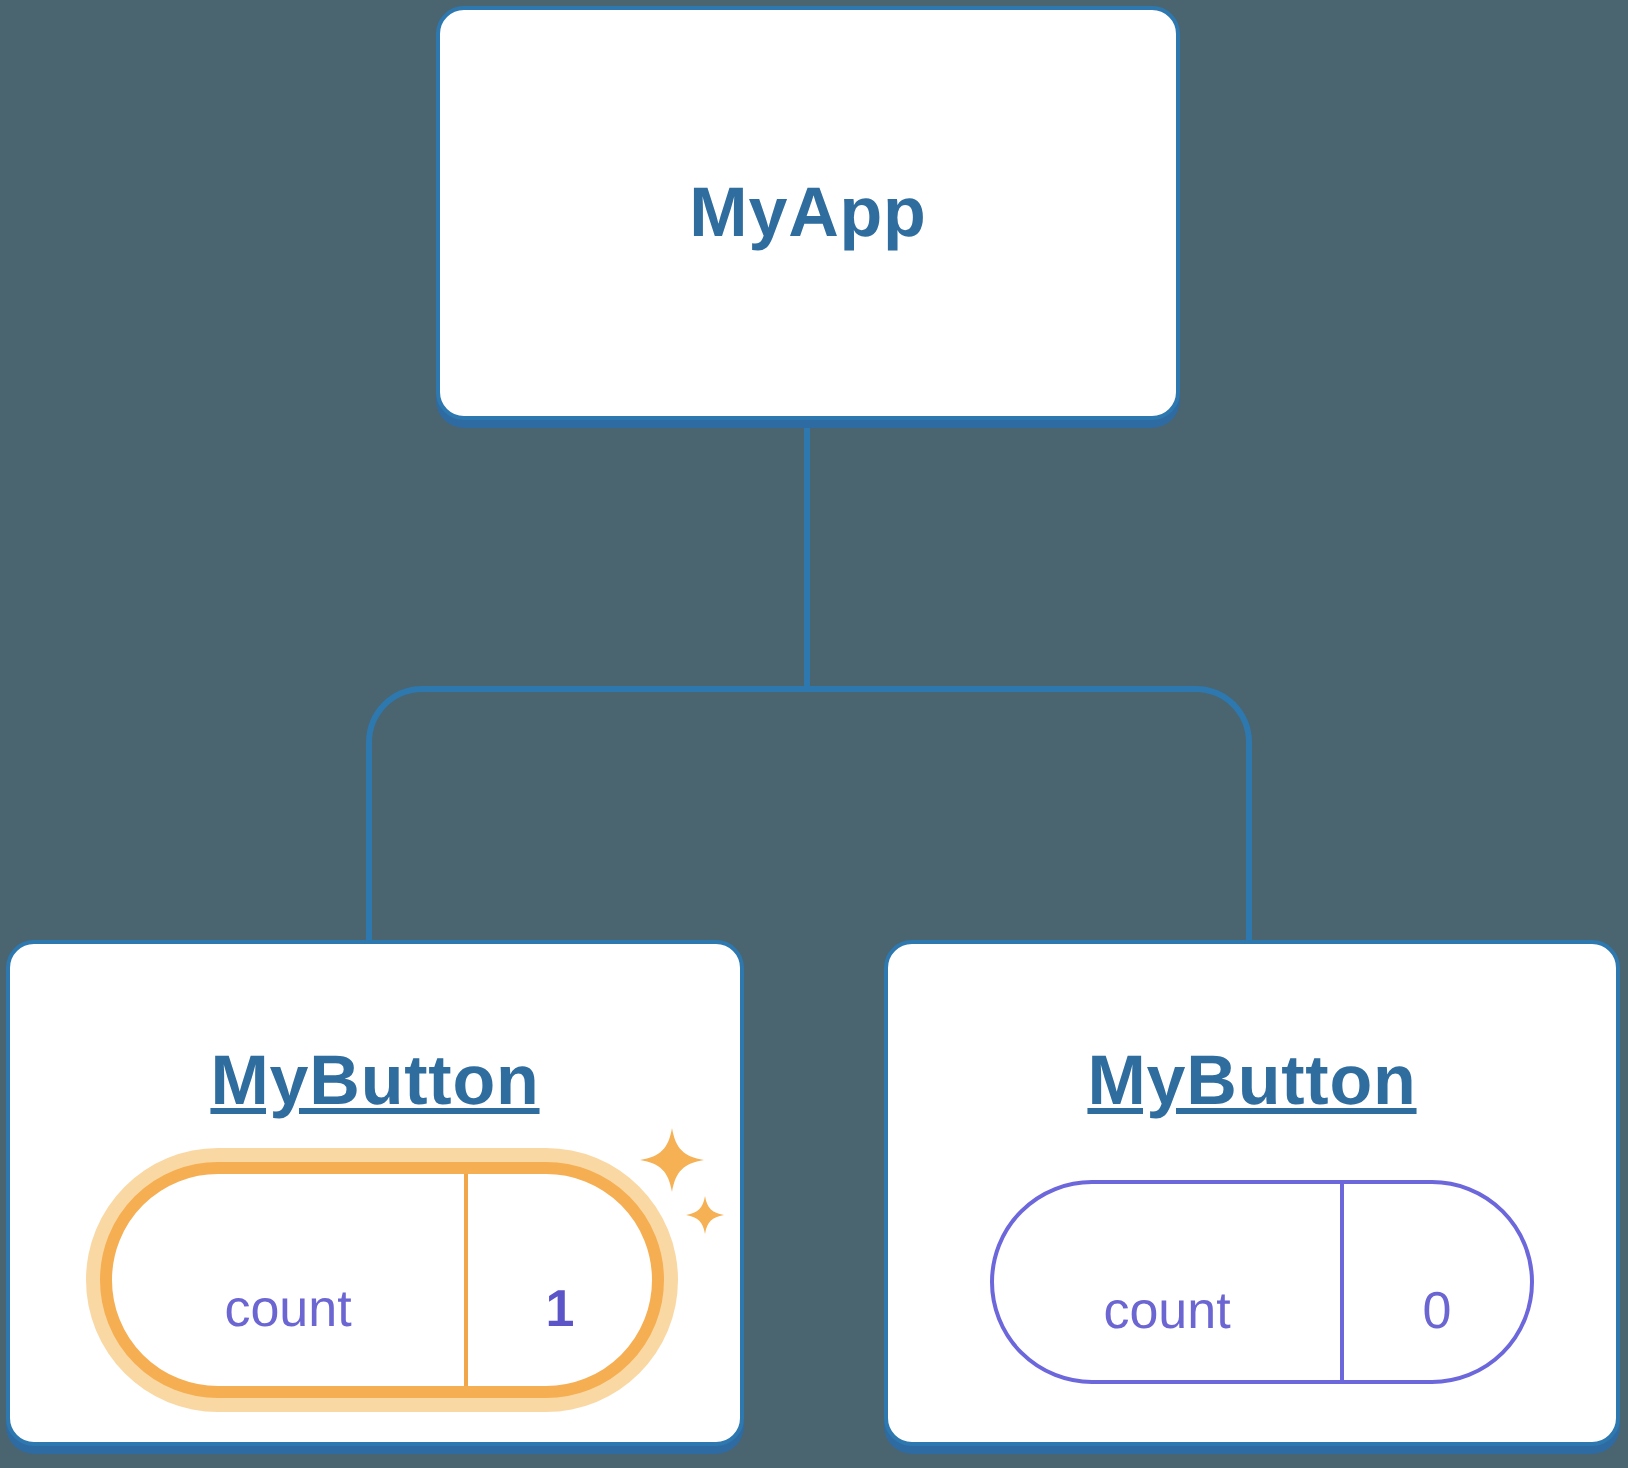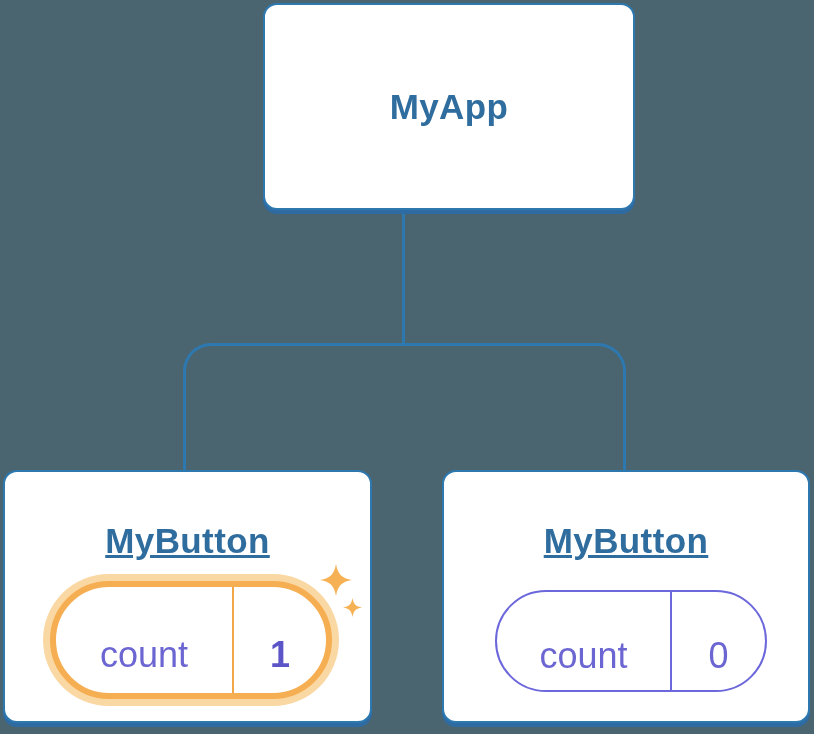--- a/index.html
+++ b/index.html
@@ -48,21 +48,20 @@
     box-shadow: 0 4px 0 #2F6BA3;
   }
   .card-root {
     left: 218px;
     top: 3px;
     width: 372px;
     height: 207px;
     display: flex;
     align-items: center;
     justify-content: center;
-    margin-left: 45px;
   }
   .card-child-left  { left: 3px;   top: 470px; width: 369px; height: 253px; }
   .card-child-right { left: 442px; top: 470px; width: 368px; height: 253px; }
 
   .card-title {
     color: #2F6D9F;
     font-size: 35px;
     font-weight: 700;
     letter-spacing: 0.4px;
     text-align: center;
@@ -98,21 +97,21 @@
     top: 109px;
     width: 282px;
     height: 118px;
     border: 6px solid #F6AE52;
     box-shadow: 0 0 0 7px #FAD8A3;
   }
   .pill-cell {
     display: flex;
     align-items: center;
     justify-content: center;
-    font-size: 36px;
+    font-size: 26px;
     color: #6C66D2;
     margin-top: 29px;
   }
   .pill-key-normal    { width: 173px; }
   .pill-key-highlight { width: 176px; }
   .pill-val { flex: 1; }
   .pill-val-highlight { font-weight: 700; color: #5C55C8; }
   .pill-divider-normal    { width: 2px; background: #6C68DC; }
   .pill-divider-highlight { width: 2px; background: #F2A64A; }
 

